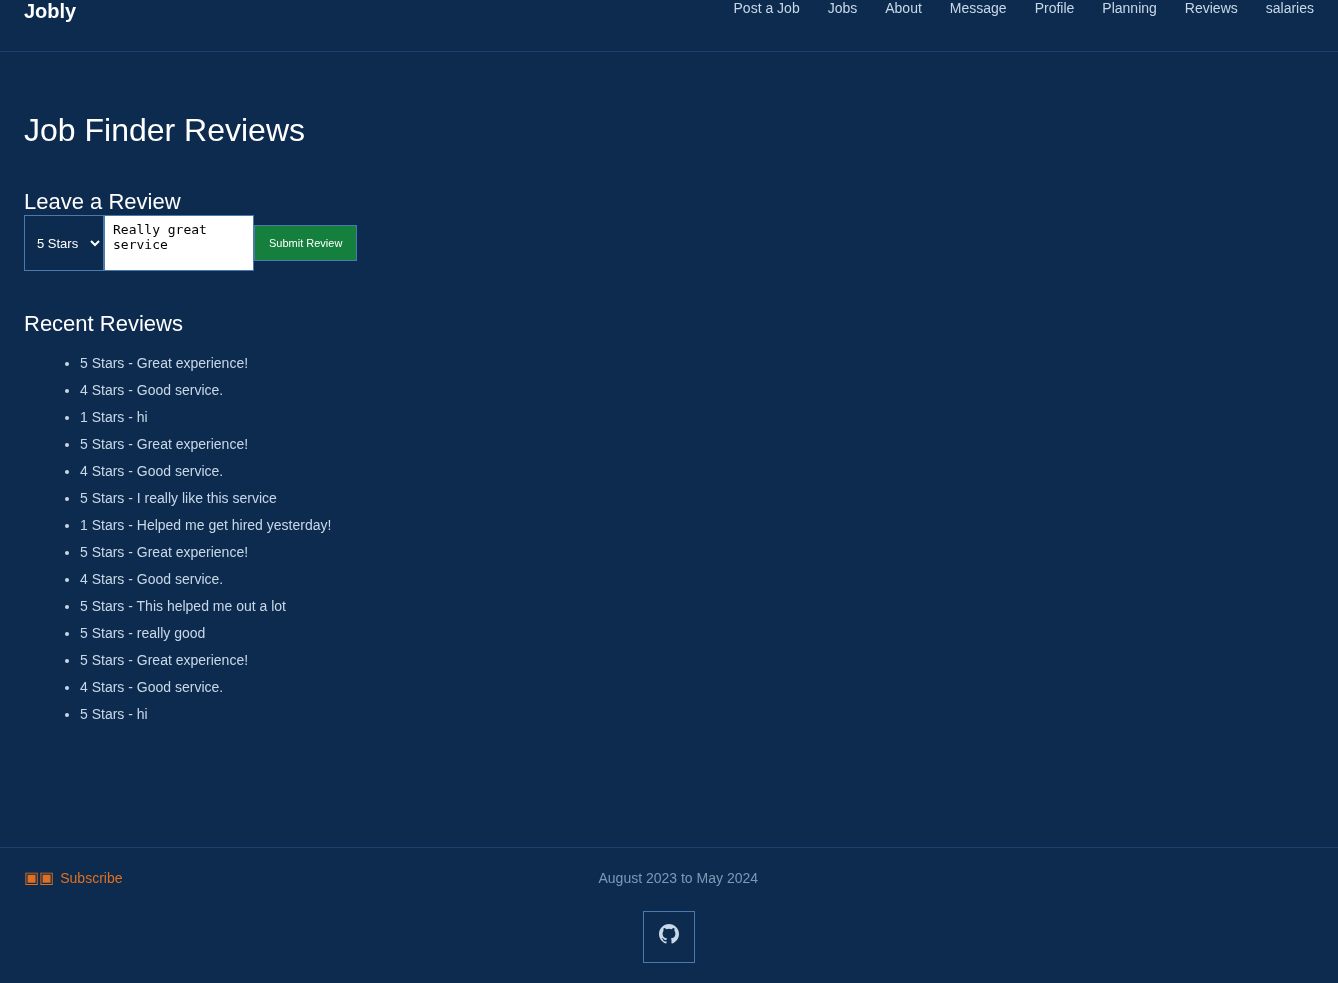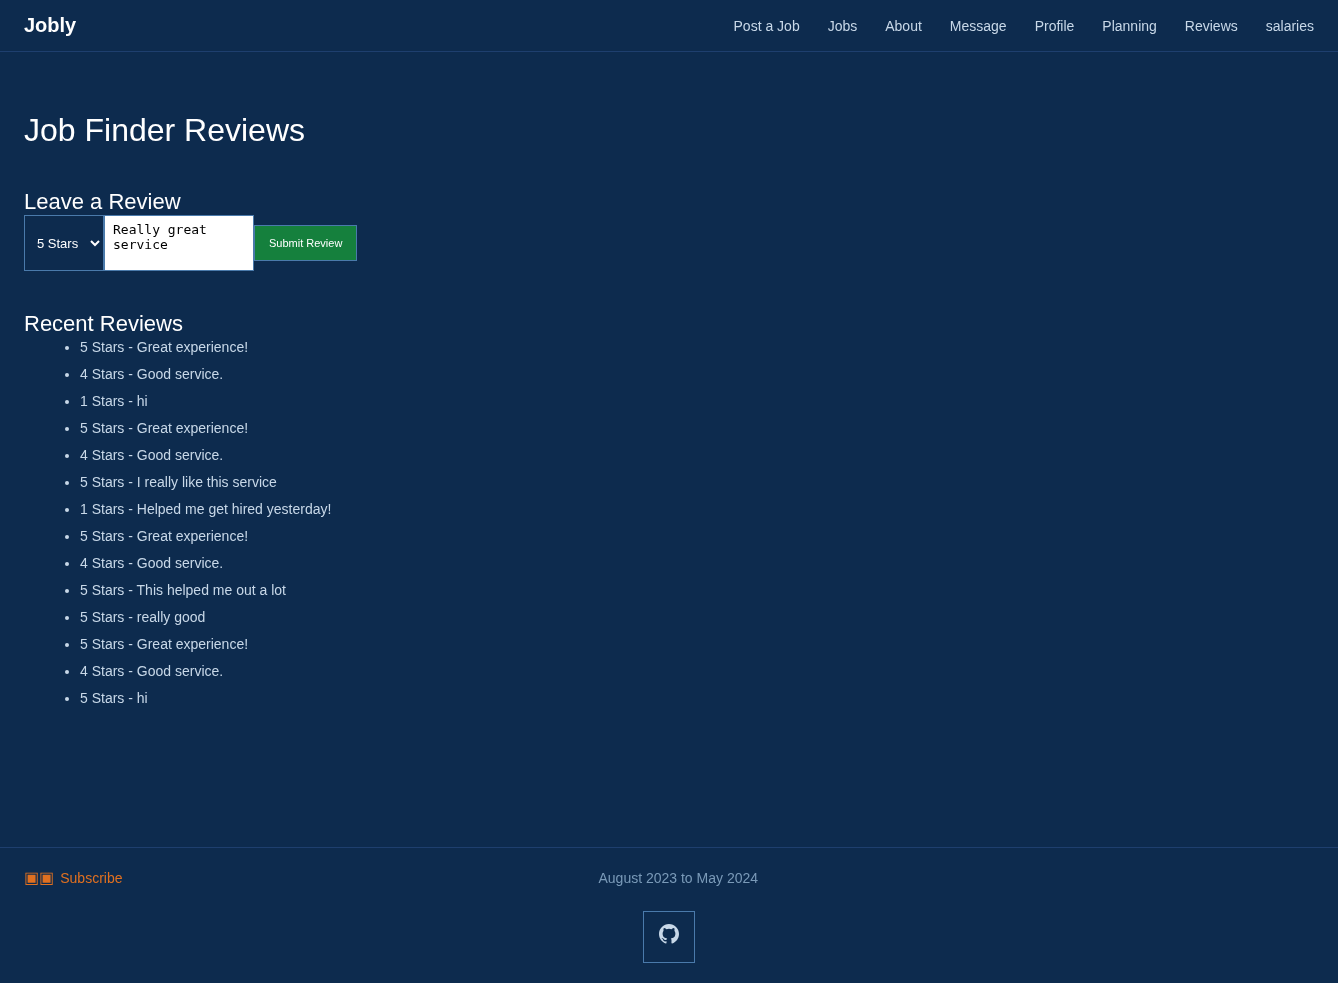--- a/index.html
+++ b/index.html
@@ -16,21 +16,21 @@
       display: flex;
       flex-direction: column;
     }
 
     
     header {
       background-color: #0d2b4e;
       border-bottom: 1px solid #1e3f6e;
       padding: 0 24px;
       display: flex;
-      align-items: center;
+      align-items: flex-start;
       height: 52px;
     }
 
     .logo {
       font-size: 20px;
       font-weight: bold;
       color: #ffffff;
       margin-right: auto;
     }
 
@@ -98,20 +98,21 @@
       color: #ffffff;
       border: 1px solid #4a7aab;
       padding: 8px 14px;
       font-size: 11px;
       cursor: pointer;
       height: 36px;
       align-self: center;
     }
 
     .reviews-section h2 {
+      margin-bottom: 16px;
     }
 
     .reviews-list {
       list-style: disc;
       padding-left: 24px;
     }
 
     .reviews-list li {
       font-size: 14px;
       color: #c8d8e8;

